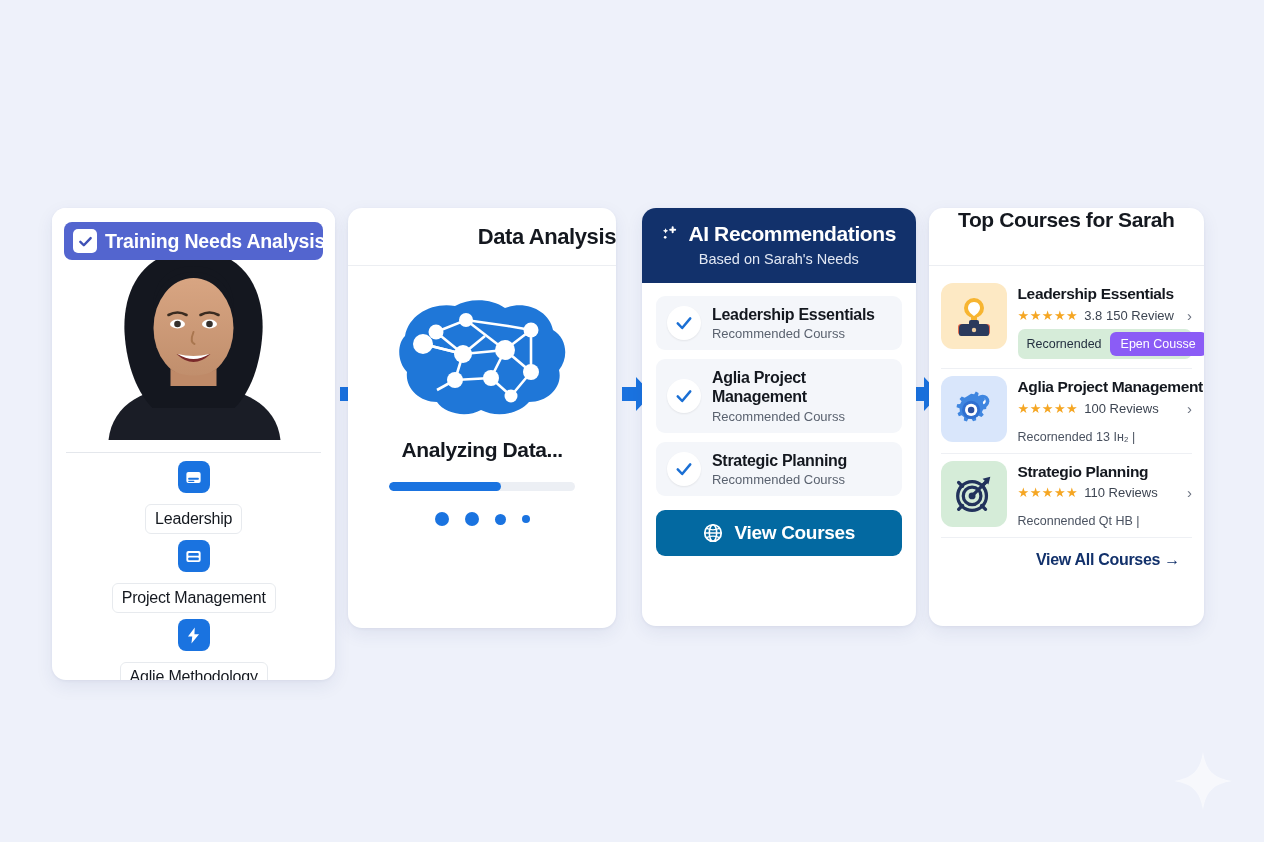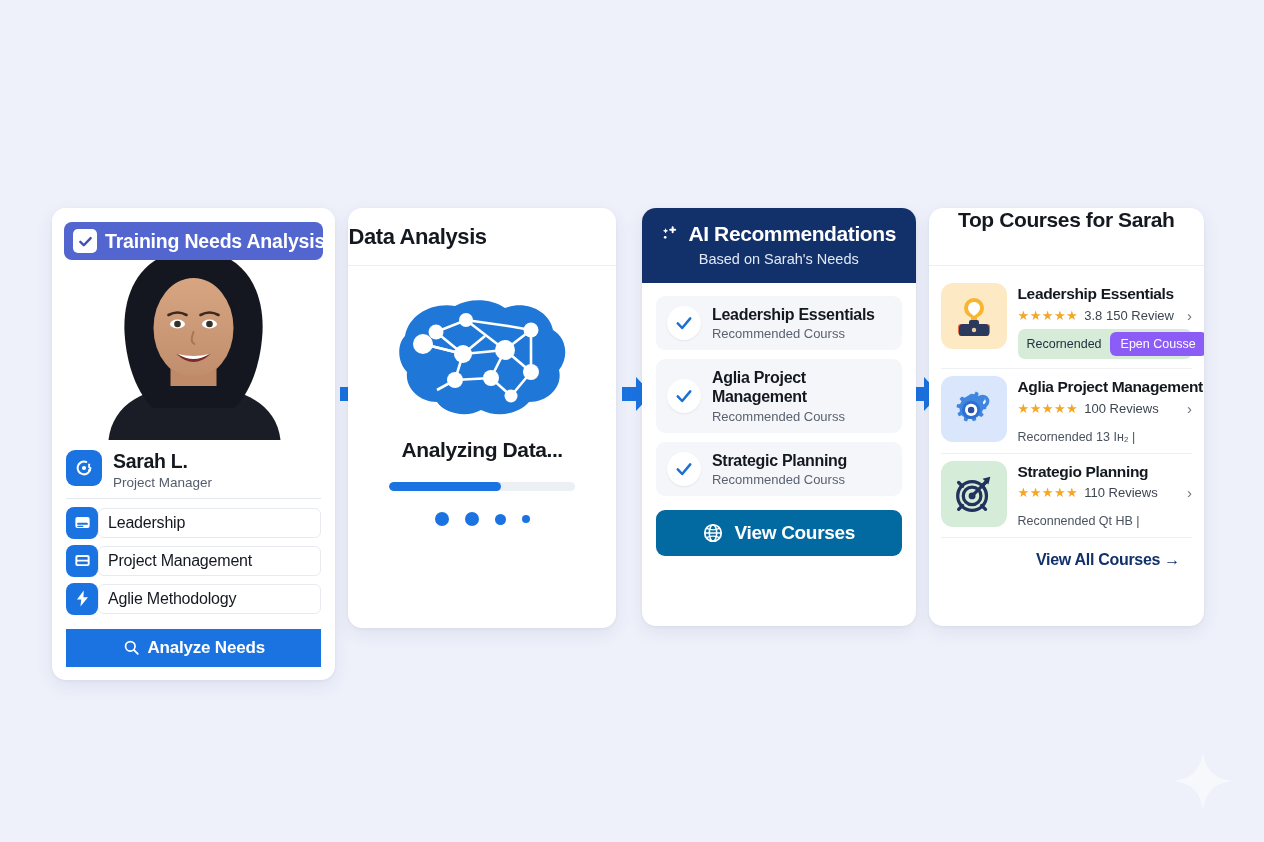--- a/index.html
+++ b/index.html
@@ -60,34 +60,34 @@
 
   .c1-body { position: absolute; top: 232px; left: 0; right: 0; bottom: 0; padding: 10px 14px 0; }
   .person { display: flex; align-items: flex-start; gap: 11px; padding-bottom: 6px; }
   .p-icon { width: 36px; height: 36px; border-radius: 9px; background: #1a73e0; flex: 0 0 auto;
             display:flex;align-items:center;justify-content:center; }
   .p-txt { padding-top: 1px; }
   .p-name { font-size: 19.5px; font-weight: 600; color: #14181f; letter-spacing: -.3px; line-height: 1.12; }
   .p-role { font-size: 13.5px; color: #555d6b; margin-top: 2px; }
   .divider { height: 1px; background: #e4e7ec; margin: 2px 0 5px; }
 
-  .skill { display: flex; align-items: center; padding: 3px 0; }
+  .skill { display: flex; align-items: center; gap: 11px; padding: 3px 0; flex-direction: column; }
   .s-icon { width: 32px; height: 32px; border-radius: 8px; background: #1a73e0; flex: 0 0 auto;
             display:flex;align-items:center;justify-content:center; }
   .s-box { flex: 1; border: 1px solid #e7eaee; border-radius: 6px; padding: 5px 9px;
            font-size: 16px; color: #14181f; font-weight: 500; letter-spacing: -.2px; }
 
   .analyze-btn {
     margin: 11px 0 0; height: 38px; background: #1a73e0; border-radius: 0;
     display: flex; align-items: center; justify-content: center; gap: 8px;
     color: #fff; font-size: 17px; font-weight: 600; letter-spacing: -.2px; cursor: pointer;
   }
 
   
-  .c2-head { height: 58px; display:flex; align-items:center; justify-content:flex-start;
+  .c2-head { height: 58px; display:flex; align-items:center; justify-content:flex-end;
              border-bottom: 1px solid #eceef2; }
   .c2-head .t { font-size: 22px; font-weight: 600; color: #14181f; letter-spacing: -.4px; }
   .c2-body { padding: 26px 28px 0; display: flex; flex-direction: column; align-items: center; }
   .brain { width: 178px; height: 128px; }
   .analyzing { margin-top: 18px; font-size: 21px; font-weight: 600; color: #14181f; letter-spacing: -.4px; }
   .pbar { margin-top: 20px; width: 186px; height: 9px; background: #eceff4; border-radius: 5px; overflow: hidden; }
   .pbar > i { display: block; height: 100%; background: #1a73e0; border-radius: 5px; }
   .dots { margin-top: 21px; display: flex; align-items: center; gap: 16px; }
   .dots span { background: #1a73e0; border-radius: 50%; display: block; }
 
@@ -194,34 +194,20 @@
         <span class="chk">
           <svg width="15" height="15" viewBox="0 0 16 16">
               <path d="M2.5 8.4 L6.2 12 L13.5 4.4" stroke="#3f51b5" stroke-width="2.6" fill="none" stroke-linecap="round" stroke-linejoin="round"></path>
             </svg>
         </span>
         <span class="ttl">Training Needs Analysis</span>
       </div>
 
       <div class="c1-body">
 
-        <div class="person">
-          <span class="p-icon">
-            <svg width="22" height="22" viewBox="0 0 24 24">
-              <path d="M19 12 a7 7 0 1 1 -4.5 -6.6" stroke="#fff" stroke-width="2.2" fill="none" stroke-linecap="round"></path>
-              <circle cx="12" cy="12" r="2.3" fill="#fff"></circle>
-              <rect x="16.6" y="7" width="2" height="5.2" rx="1" fill="#fff"></rect>
-              <circle cx="17.6" cy="14.4" r="1.2" fill="#fff"></circle>
-            </svg>
-          </span>
-          <span class="p-txt">
-            <div class="p-name">Sarah L.</div>
-            <div class="p-role">Project Manager</div>
-          </span>
-        </div>
         <div class="divider"></div>
 
         <div class="skill">
           <span class="s-icon">
             <svg width="19" height="19" viewBox="0 0 24 24">
               <rect x="3" y="5" width="18" height="14" rx="2.5" fill="#fff"></rect>
               <rect x="5.2" y="12.4" width="13.6" height="2.3" rx="1.1" fill="#1a73e0"></rect>
               <rect x="5.2" y="16" width="8" height="1.6" rx=".8" fill="#1a73e0"></rect>
             </svg>
           </span>

